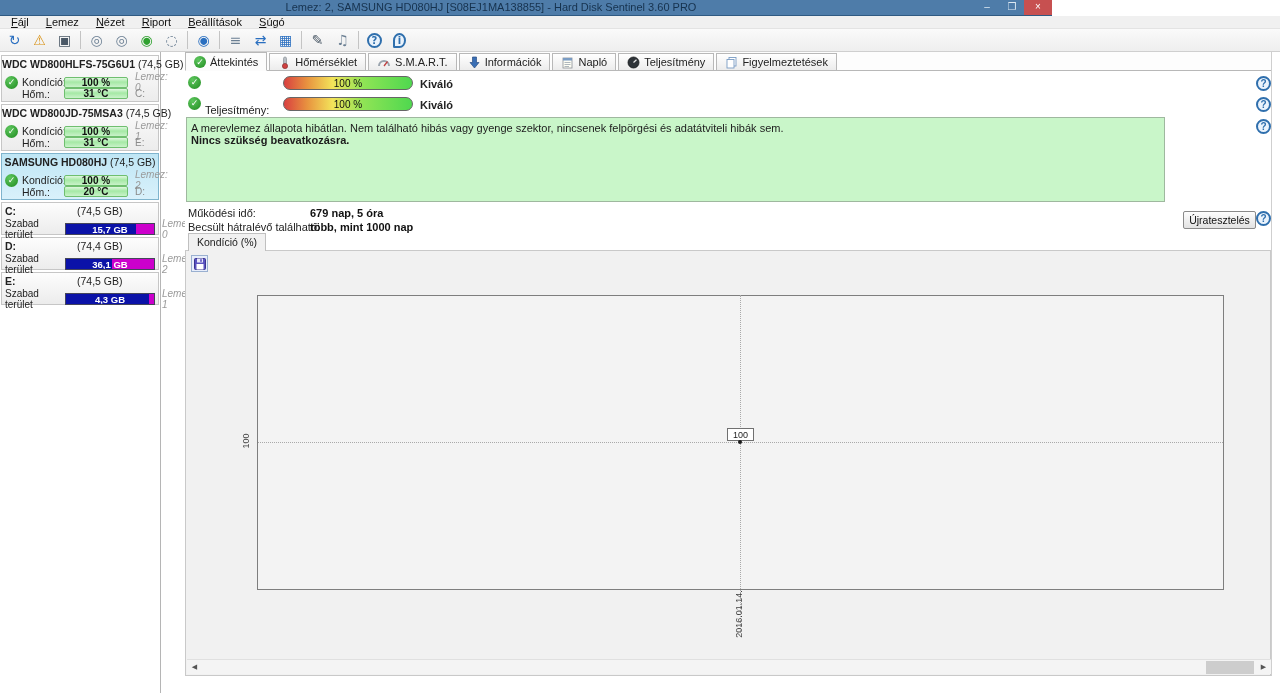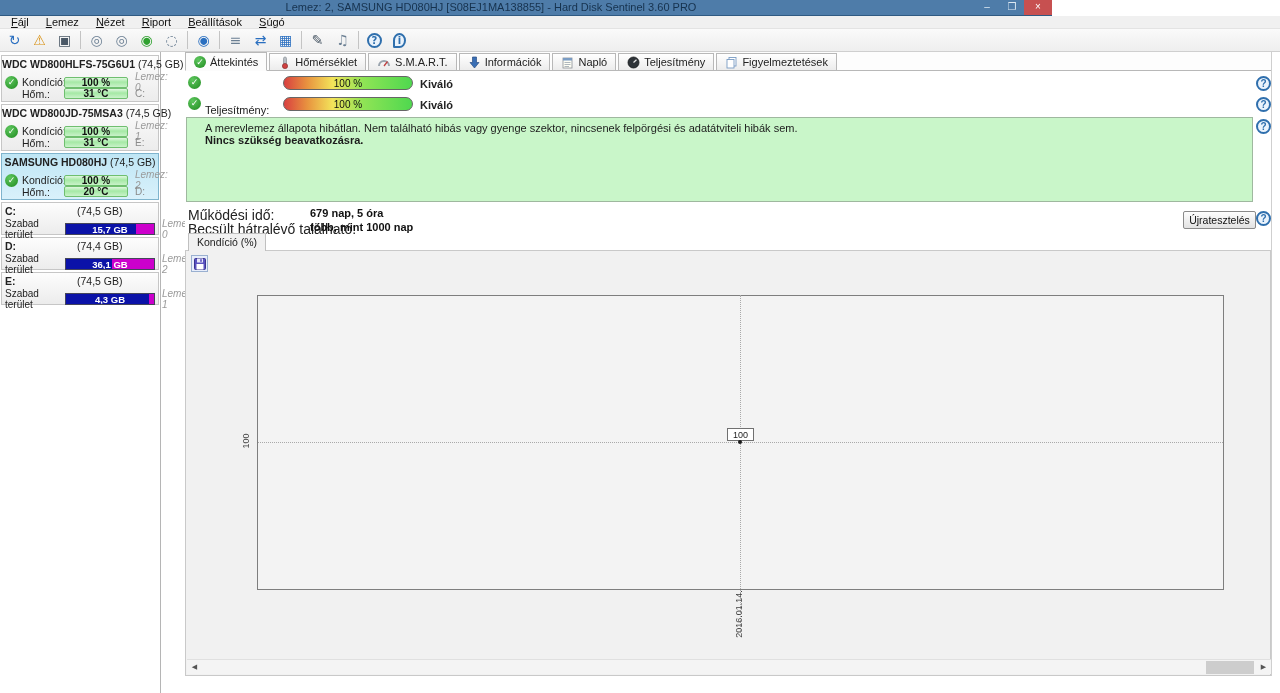--- a/index.html
+++ b/index.html
@@ -59,24 +59,24 @@
   .tab.selected { height:19px; background:#fcfcfc; position:relative; z-index:2; margin-bottom:-1px; border-bottom:1px solid #fcfcfc; }
   .tab svg { display:block; }
 
   
   .ov-check { position:absolute; left:3px; }
   .ov-label { position:absolute; font-size:11px; color:#222;margin-top:26px; }
   .ratebar { position:absolute; left:98px; width:130px; height:14px; border:1px solid #666; border-radius:7px; background:linear-gradient(90deg,#d94040 0%,#e8923f 18%,#f3e45a 38%,#8fe455 62%,#4fd84f 100%); text-align:center; font-size:10px; line-height:13px; color:#111; }
   .rating { position:absolute; left:235px; font-weight:bold; font-size:11px; }
   .helpq { position:absolute; left:1071px; width:15px; height:15px; border-radius:50%; border:2px solid #2f6fad; color:#2f6fad; font-weight:bold; font-size:10px; line-height:12px; text-align:center; background:#eaf3fc; }
 
-  .msgbox { position:absolute; left:1px; top:65px; width:1067px; height:85px; background:#c9f6c9; border:1px solid #9fb89f; padding:4px 18px; font-size:11px; color:#1c1c1c; }
+  .msgbox { position:absolute; left:1px; top:65px; width:979px; height:85px; background:#c9f6c9; border:1px solid #9fb89f; padding:4px 4px; font-size:11px; color:#1c1c1c; }
   .msgbox .l2 { font-weight:bold; }
 
-  .inf-label { position:absolute; font-size:14px; color:#222; }
+  .inf-label { position:absolute; font-size:11px; color:#222; }
   .inf-value { position:absolute; left:125px; font-weight:bold; font-size:11px; color:#111; }
   .retest-btn { position:absolute; left:998px; top:159px; width:73px; height:18px; border:1px solid #8a8a8a; border-radius:2px; background:linear-gradient(#fdfdfd,#e2e2e2); font-size:10.5px; text-align:center; line-height:16px; color:#111; }
 
   
   .chart-tab { position:absolute; left:3px; top:181px; height:18px; padding:0 8px; border:1px solid #c0c0c0; border-bottom:none; background:#f1f1f1; font-size:10.5px; line-height:17px; z-index:2; }
   .chart-panel { position:absolute; left:0; top:198px; width:1086px; height:426px; background:#f1f1f1; border:1px solid #c9c9c9; }
   .save-btn { position:absolute; left:5px; top:4px; width:17px; height:17px; border:1px solid #9ab0d0; background:#e8eefb; display:flex; align-items:center; justify-content:center; }
   .plot { position:absolute; left:71px; top:44px; width:967px; height:295px; border:1px solid #7e7e7e; background:#f3f3f3; }
   .dash-h { position:absolute; left:72px; top:191px; width:965px; height:0; border-top:1px dotted #a9a9a9; }
   .dash-v { position:absolute; left:554px; top:44px; width:0; height:338px; border-left:1px dotted #a9a9a9; }

